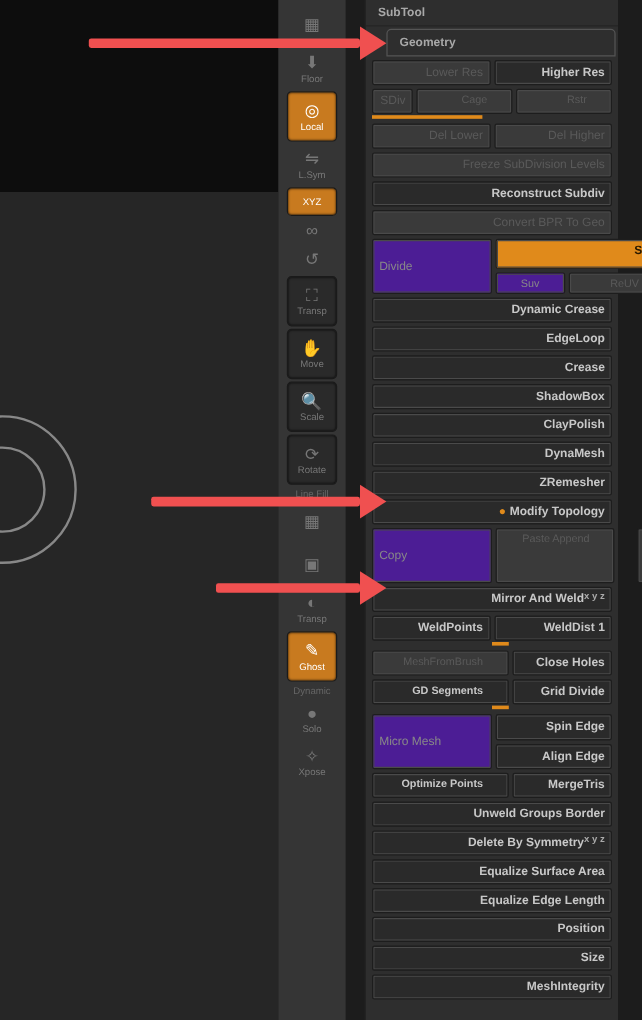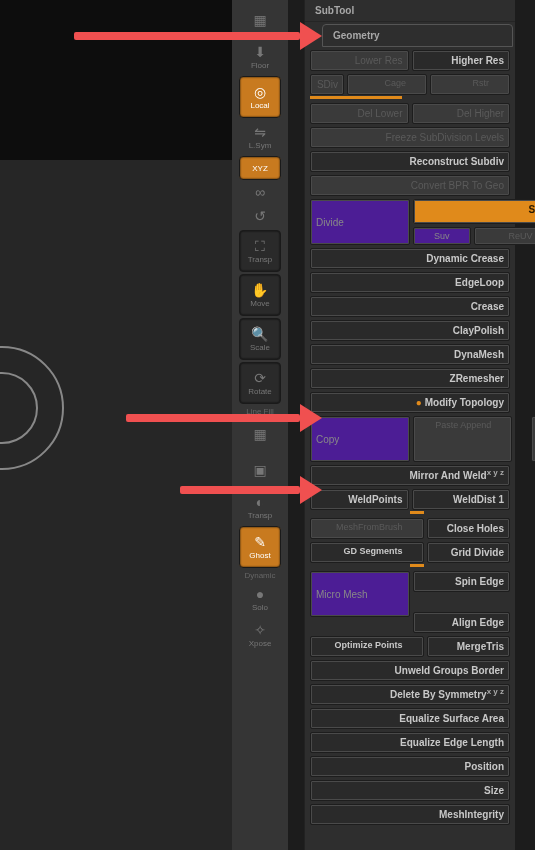--- a/index.html
+++ b/index.html
@@ -148,20 +148,23 @@
     <div class="row">
         <div class="btn sel">Dynamic Crease</div>
       </div>
     <div class="row">
         <div class="btn sel">EdgeLoop</div>
       </div>
     <div class="row">
         <div class="btn sel">Crease</div>
       </div>
     <div class="row">
+        <div class="btn sel">ShadowBox</div>
+      </div>
+    <div class="row">
         <div class="btn sel">ClayPolish</div>
       </div>
     <div class="row">
         <div class="btn sel">DynaMesh</div>
       </div>
     <div class="row">
         <div class="btn sel">ZRemesher</div>
       </div>
 
     <div class="row">
@@ -191,21 +194,21 @@
     </div>
     <div class="row">
       <div class="btn sel small">GD Segments</div>
       <div class="btn sel">Grid Divide</div>
     </div>
     <div style="margin-left:50%">
         <div class="uline2"></div>
       </div>
     <div class="row">
       <div class="btn tall sub" style="flex:0 0 88px">Micro Mesh</div>
-      <div style="flex:1;display:flex;flex-direction:column;gap:20px">
+      <div style="flex:1;display:flex;flex-direction:column;gap:3px">
         <div class="btn sel">Spin Edge</div>
         <div class="btn sel">Align Edge</div>
       </div>
     </div>
     <div class="row">
       <div class="btn sel small">Optimize Points</div>
       <div class="btn sel">MergeTris</div>
     </div>
     <div class="row">
         <div class="btn sel">Unweld Groups Border</div>

